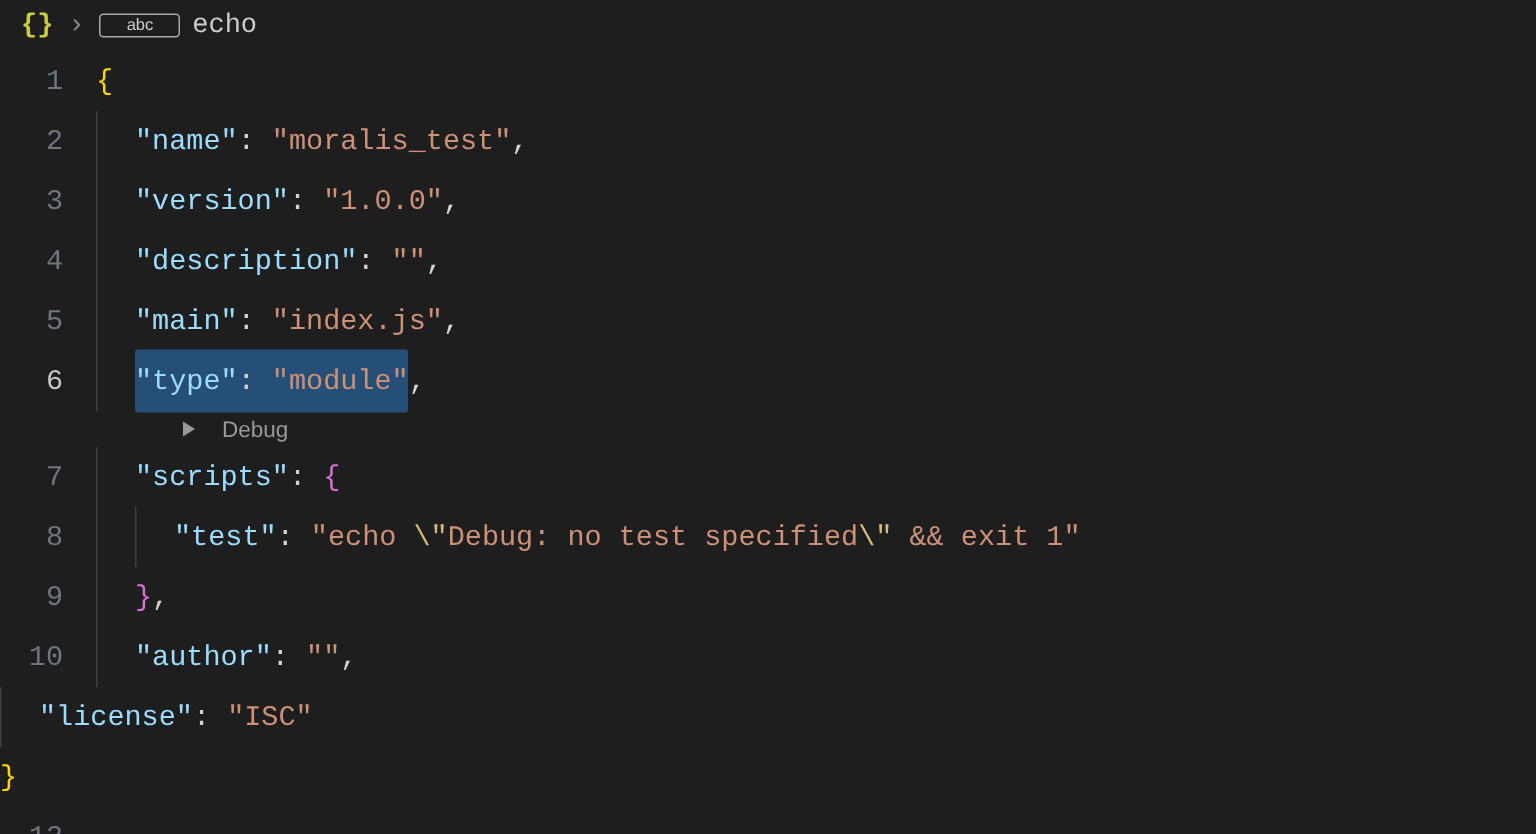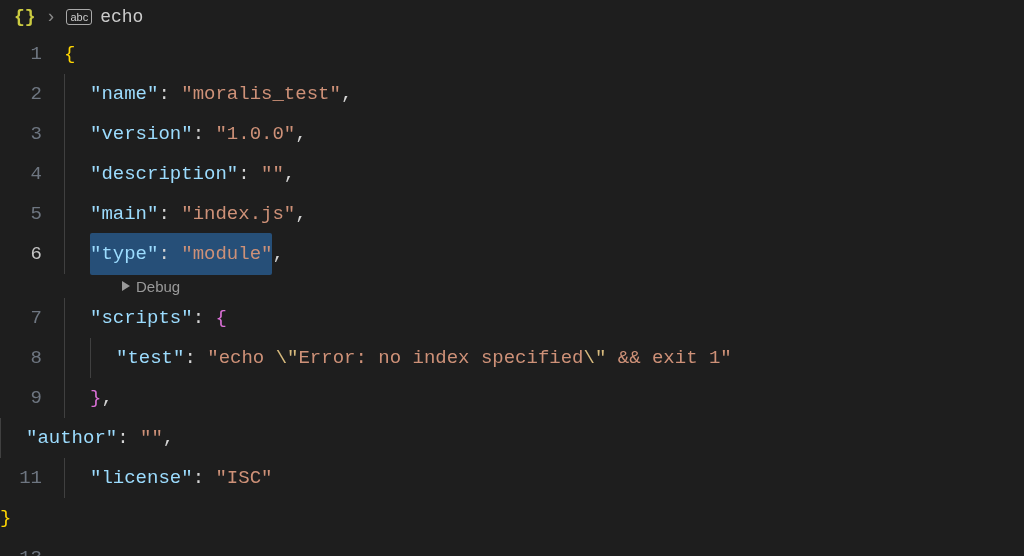--- a/index.html
+++ b/index.html
@@ -26,21 +26,21 @@
       font-weight: bold;
     }
     .breadcrumb .sep {
       color: #888;
       margin: 0 2px;
     }
     .breadcrumb .symbol-icon {
       border: 1px solid #aaa;
       border-radius: 3px;
       font-size: 11px;
-      padding: 1px 3px;
+      padding: 1px 17px;
       color: #ccc;
       font-family: sans-serif;
     }
     .editor {
       display: block;
     }
     .line {
       display: flex;
       align-items: center;
       height: 40px;
@@ -83,21 +83,21 @@
       padding: 1px 0;
     }
     .codelens-row {
       display: flex;
       height: 24px;
       align-items: center;
     }
     .codelens {
       display: flex;
       align-items: center;
-      gap: 6px;
+      gap: 18px;
       color: #999999;
       font-size: 15px;
       font-family: -apple-system, BlinkMacSystemFont, sans-serif;
       margin-left: 122px;
       cursor: pointer;
     }
     .play-icon {
       width: 0;
       height: 0;
       border-left: 8px solid #999;
@@ -146,31 +146,31 @@
         <span class="play-icon"></span>
         <span>Debug</span>
       </div>
     </div>
     <div class="line">
       <div class="gutter">7</div>
       <div class="code"><span class="indent-guide"></span><span class="tok-key">"scripts"</span><span class="tok-punc">: </span><span class="tok-brace2">{</span></div>
     </div>
     <div class="line">
       <div class="gutter">8</div>
-      <div class="code"><span class="indent-guide"></span><span class="indent-guide"></span><span class="tok-key">"test"</span><span class="tok-punc">: </span><span class="tok-str">"echo </span><span class="tok-esc">\"</span><span class="tok-str">Error: no index specified</span><span class="tok-esc">\"</span><span class="tok-str"> &amp;&amp; exit 1"</span></div>
+      <div class="code"><span class="indent-guide"></span><span class="indent-guide"></span><span class="tok-key">"test"</span><span class="tok-punc">: </span><span class="tok-str">"echo </span><span class="tok-esc">\"</span><span class="tok-str">Debug: no test specified</span><span class="tok-esc">\"</span><span class="tok-str"> &amp;&amp; exit 1"</span></div>
     </div>
     <div class="line">
       <div class="gutter">9</div>
       <div class="code"><span class="indent-guide"></span><span class="tok-brace2">}</span><span class="tok-punc">,</span></div>
     </div>
     <div class="line">
+      <div class="gutter">10</div>
       <div class="code"><span class="indent-guide"></span><span class="tok-key">"author"</span><span class="tok-punc">: </span><span class="tok-str">""</span><span class="tok-punc">,</span></div>
     </div>
     <div class="line">
-      <div class="gutter">11</div>
       <div class="code"><span class="indent-guide"></span><span class="tok-key">"license"</span><span class="tok-punc">: </span><span class="tok-str">"ISC"</span></div>
     </div>
     <div class="line">
       <div class="code"><span class="tok-brace">}</span></div>
     </div>
     <div class="line">
       <div class="gutter">13</div>
       <div class="code"></div>
     </div>
   </div>

